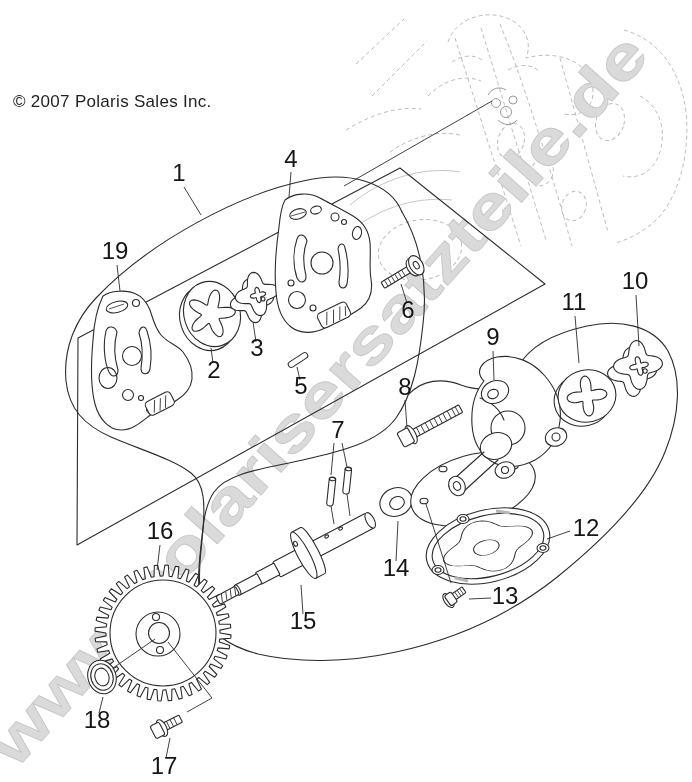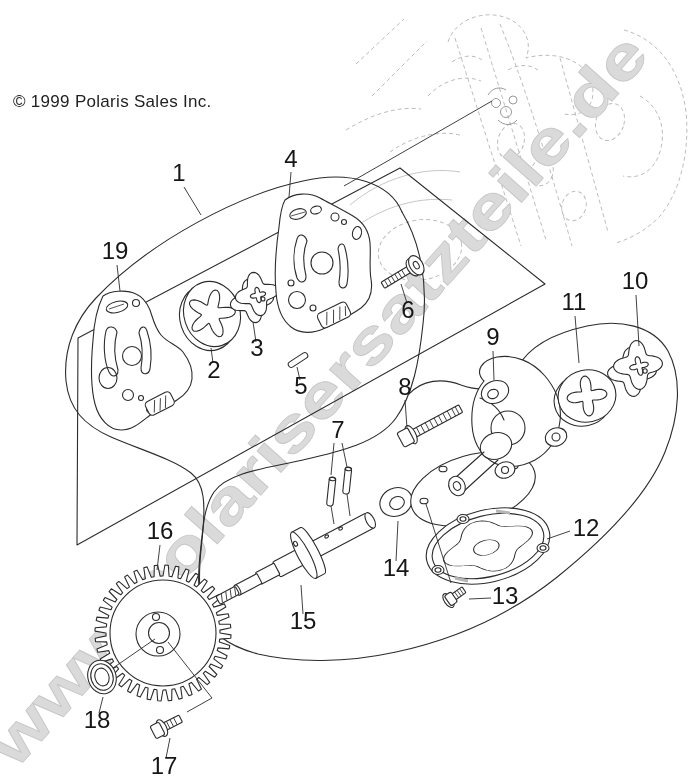--- a/index.html
+++ b/index.html
@@ -316,14 +316,14 @@
         <text x="160" y="539" class="callout">16</text>
         <line x1="166" y1="758" x2="170" y2="738" class="ldr"></line>
         <text x="164" y="774" class="callout">17</text>
         <line x1="99" y1="713" x2="103" y2="697" class="ldr"></line>
         <text x="97" y="728" class="callout">18</text>
         <line x1="117" y1="265" x2="120" y2="291" class="ldr"></line>
         <text x="115" y="259" class="callout">19</text>
       </g>
 </svg>
 
-<div class="copyright">© 1999 Polaris Sales Inc.</div>
+<div class="copyright">© 2007 Polaris Sales Inc.</div>
 </div>
 
 </body></html>

